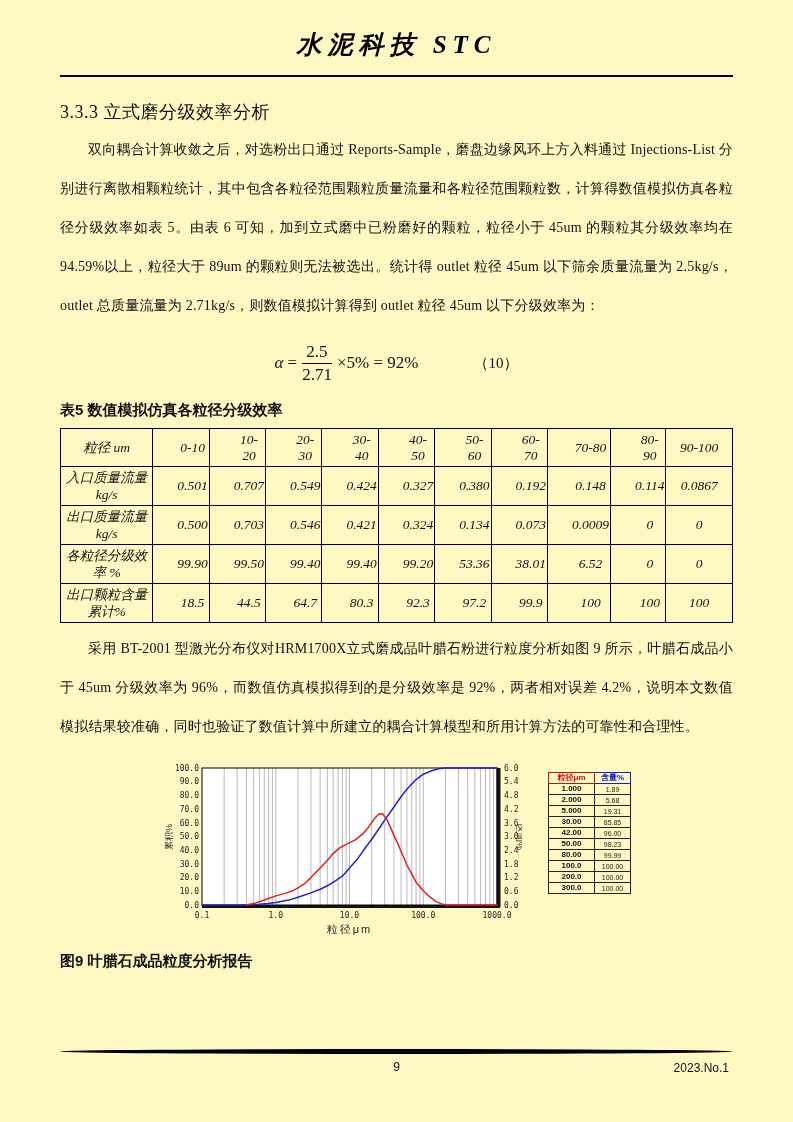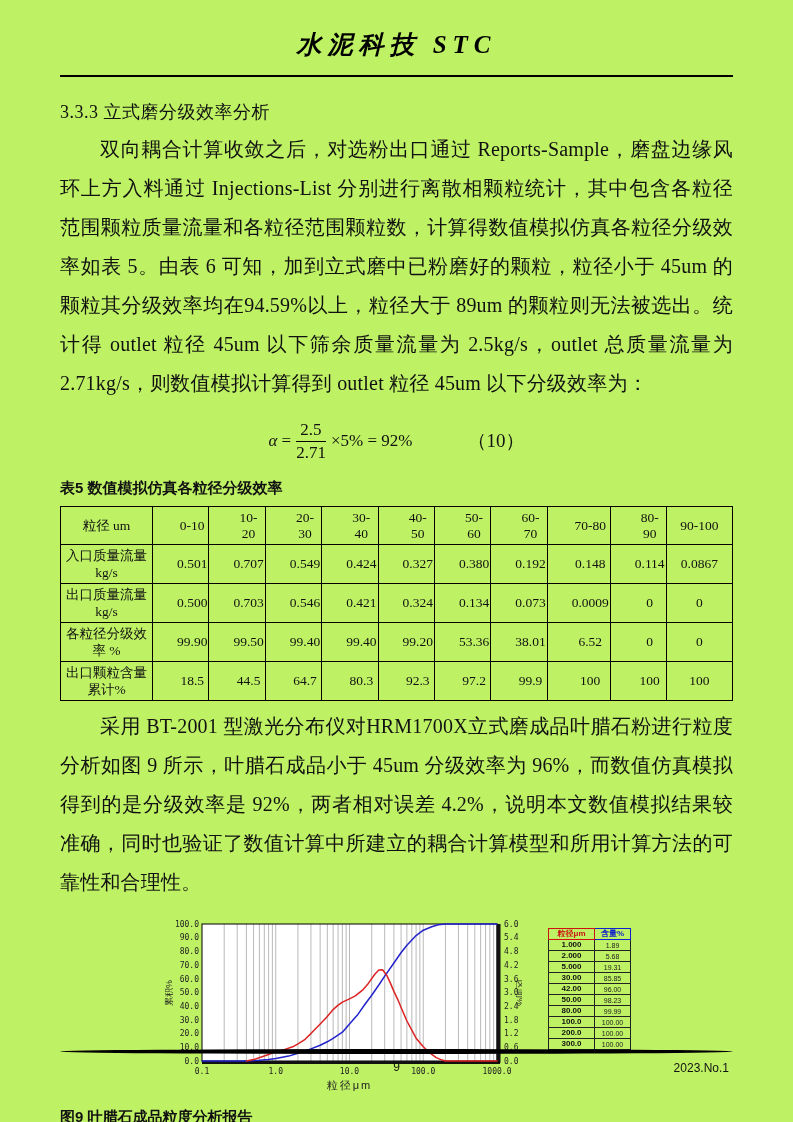--- a/index.html
+++ b/index.html
@@ -1,46 +1,46 @@
 <!DOCTYPE html>
 <html><head>
 <meta charset="utf-8">
 <style>
   * { margin:0; padding:0; box-sizing:border-box; }
   html,body { background:#fff; }
   .page {
     position:relative; width:793px; height:1122px;
-    background:#bef264; color:#111; overflow:hidden;
+    background:#fef9c3; color:#111; overflow:hidden;
     padding:28px 60px 0 60px;
     font-family:"Liberation Serif","DejaVu Serif",serif;
   }
   .journal-title {
     text-align:center; font-size:25px; font-weight:bold; font-style:italic;
     letter-spacing:6px; line-height:34px; color:#000;
   }
   .header-rule { border:none; border-top:2px solid #000; margin-top:13px; }
   .section-heading { font-size:18px; font-weight:normal; margin-top:23px; letter-spacing:0.5px; }
   .body-par {
-    font-size:20px; line-height:39px; text-align:justify; text-indent:2em;
+    font-size:14px; line-height:39px; text-align:justify; text-indent:2em;
     margin-top:6px; letter-spacing:0.2px;
   }
   .formula-row {
     display:flex; justify-content:center; align-items:center;
     margin:12px 0 4px 0; height:52px; font-size:17px;
   }
   .frac { display:inline-flex; flex-direction:column; text-align:left; margin:0 5px; vertical-align:middle; }
   .frac .num { border-bottom:1.4px solid #000; padding:0 4px 1px 4px; line-height:20px; }
   .frac .den { padding-top:1px; line-height:20px; }
   .alpha { font-style:italic; margin-right:4px; }
-  .eq-number { margin-left:55px; font-size:19px; }
+  .eq-number { margin-left:55px; font-size:15px; }
   .tbl-caption, .fig-caption {
     text-align:left; font-family:"Liberation Sans","DejaVu Sans",sans-serif;
     font-weight:bold; font-size:15px; margin-top:12px;
   }
-  table.t5 { border-collapse:collapse; margin:8px auto 0 auto; table-layout:fixed; }
+  table.t5 { border-collapse:collapse; margin:8px auto 0 auto; table-layout:fixed;font-style:italic; }
   table.t5 td, table.t5 th {
     border:1.6px solid #000; text-align:center; vertical-align:middle;
     font-size:13.5px; font-weight:normal; padding:2px 1px; height:38px;
     font-family:"Liberation Serif","DejaVu Serif",serif;
   }
   table.t5 .rowlabel { white-space:pre-line; width:96px; line-height:17px; }
   table.t5 .c { width:51px;padding-left:24px; }
   table.t5 .cl { width:68px; }
   .figure-wrap { margin-top:14px; display:flex; justify-content:center; align-items:flex-start; gap:26px; }
   .mini-table { border-collapse:collapse; margin-top:12px; }

